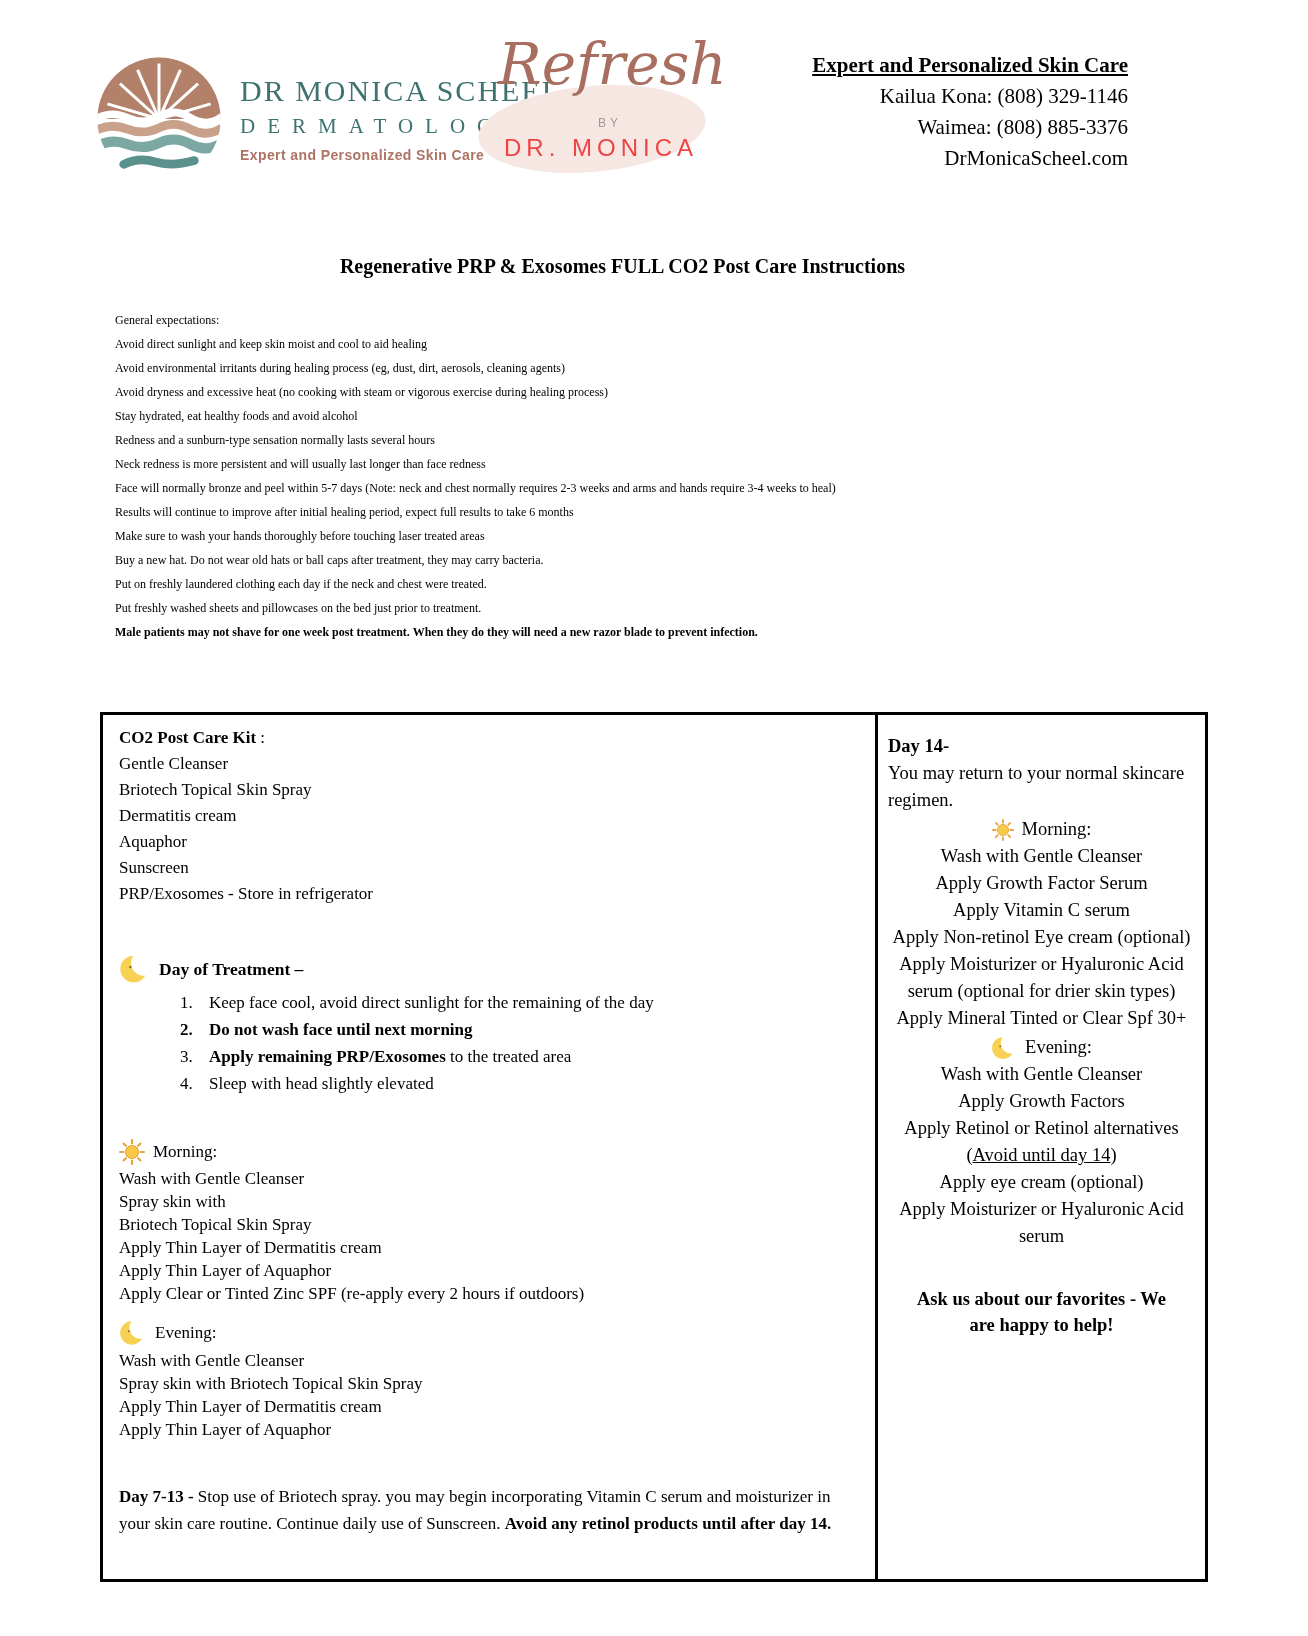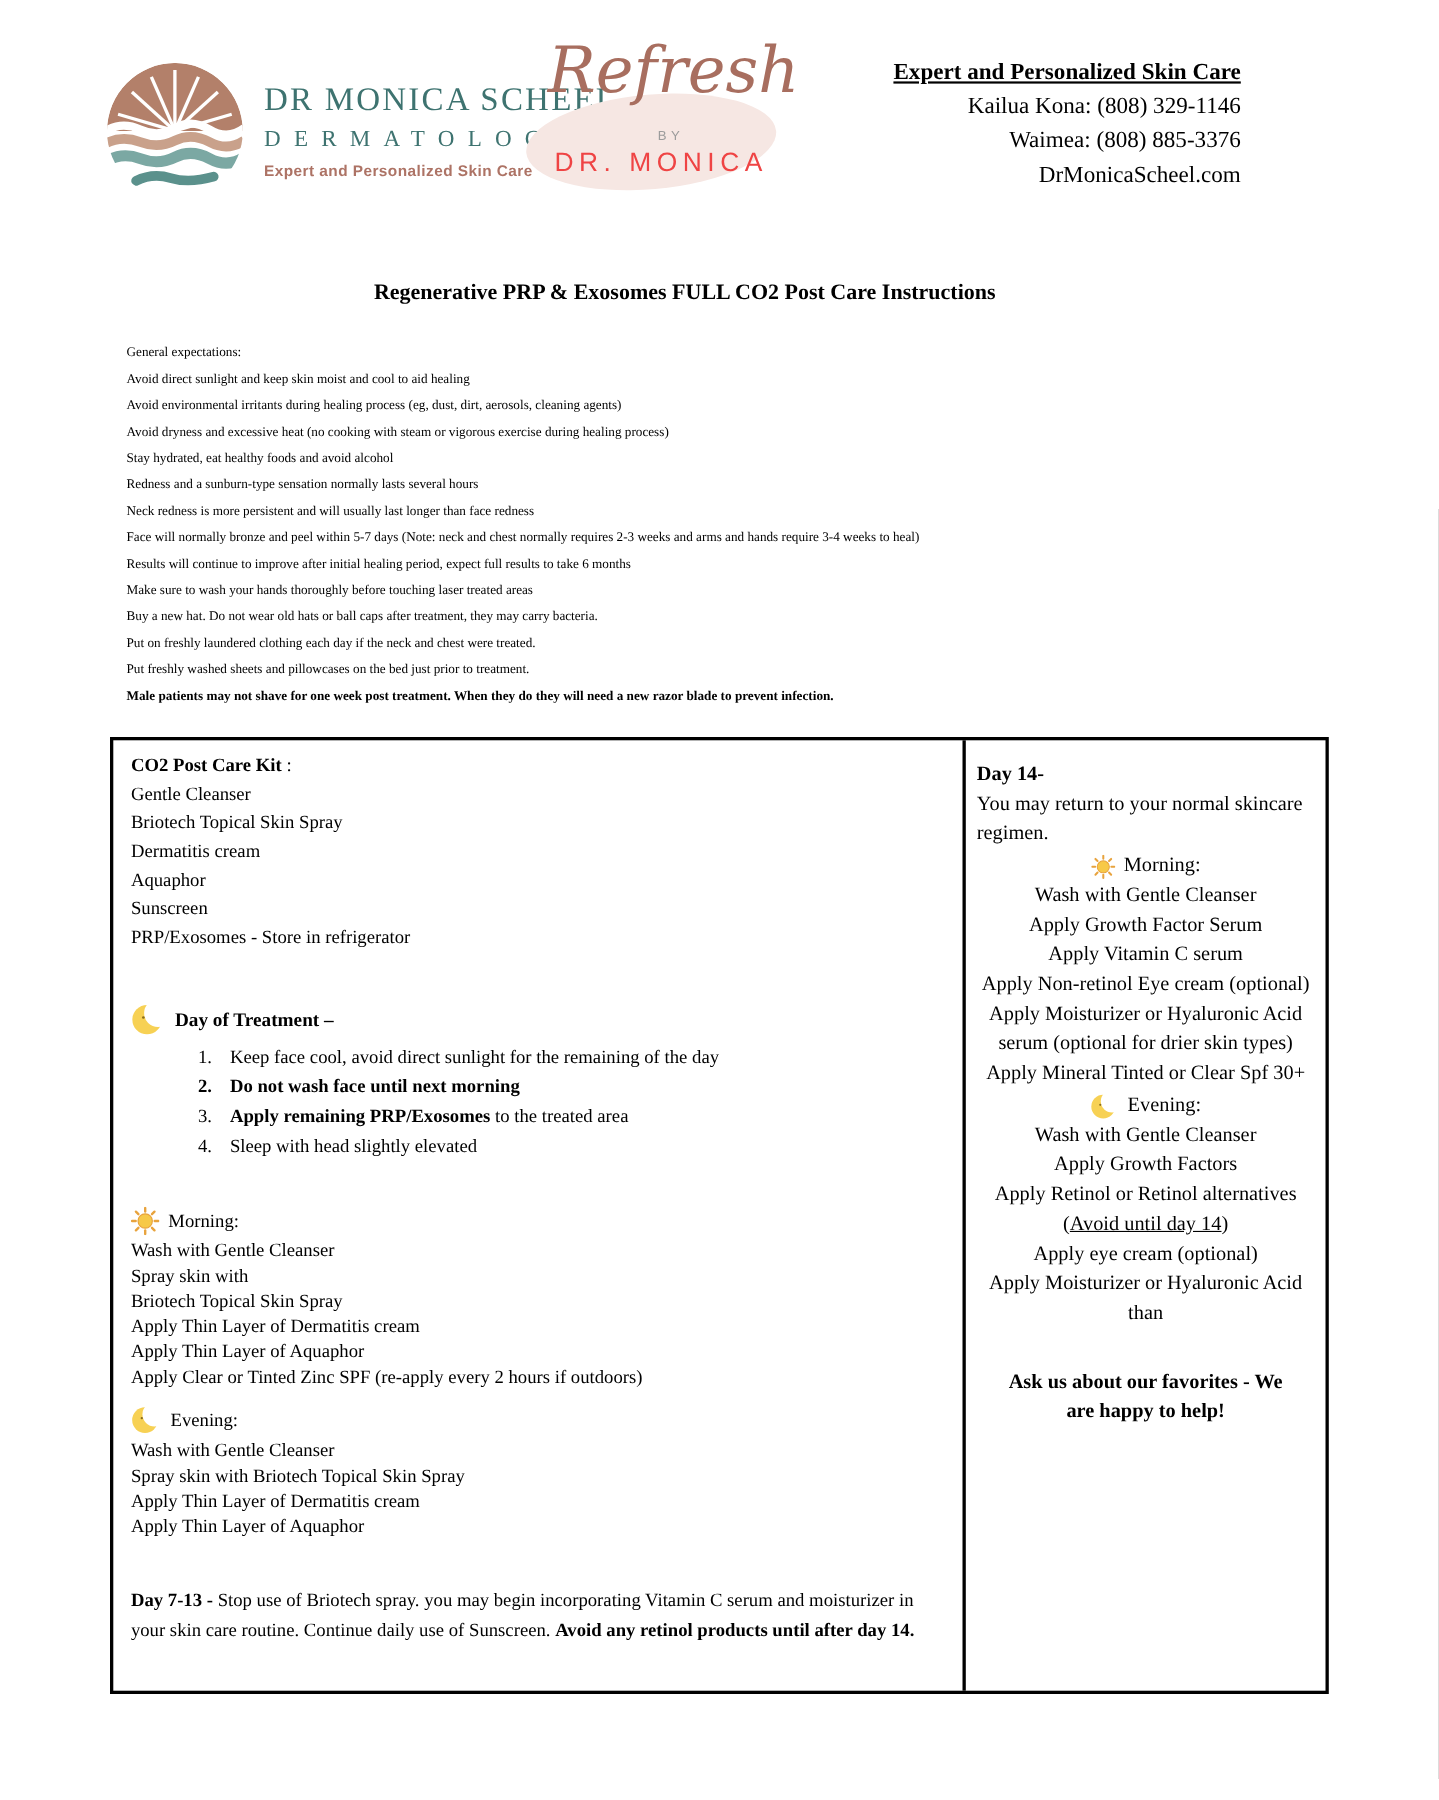--- a/index.html
+++ b/index.html
@@ -29,21 +29,21 @@
   .contact-heading { font-weight:bold; text-decoration:underline; }
   
   .title { position:absolute; left:100px; top:255px; width:1045px; text-align:center;
            font-size:20px; font-weight:bold; }
   
   .general { position:absolute; left:115px; top:308px; width:1035px;
              font-size:12px; line-height:24px; }
   .bold { font-weight:bold; }
   .ul { text-decoration:underline; }
   
-  .box { position:absolute; left:100px; top:670px; width:1108px; height:870px;
+  .box { position:absolute; left:100px; top:712px; width:1108px; height:870px;
          border:3px solid #000; display:flex; }
   .col-left { width:775px; border-right:3px solid #000; padding:10px 16px;
               font-size:17px; line-height:26px; }
   .col-right { flex:1; padding:14px 10px; text-align:center;
                font-size:18.5px; line-height:27px; }
   .kit-list div, .gen-lines div { }
   .sec-title { display:flex; align-items:center; gap:8px; }
   .sec-title.center { justify-content:center; }
   .sec-title svg { flex:0 0 auto; }
   .dot-title { margin-top:46px; font-size:17.5px; }
@@ -249,19 +249,19 @@
         </svg>
         <span>Evening:</span>
       </div>
       <div>
           <div>Wash with Gentle Cleanser</div>
           <div>Apply Growth Factors</div>
         </div>
       <div><span>Apply Retinol or Retinol alternatives (</span><span class="ul">Avoid until day 14</span><span>)</span></div>
       <div>
           <div>Apply eye cream (optional)</div>
-          <div>Apply Moisturizer or Hyaluronic Acid than</div>
+          <div>Apply Moisturizer or Hyaluronic Acid serum</div>
         </div>
 
       <div class="ask bold">Ask us about our favorites - We are happy to help!</div>
     </div>
   </section>
 </div>
 
 </body></html>

